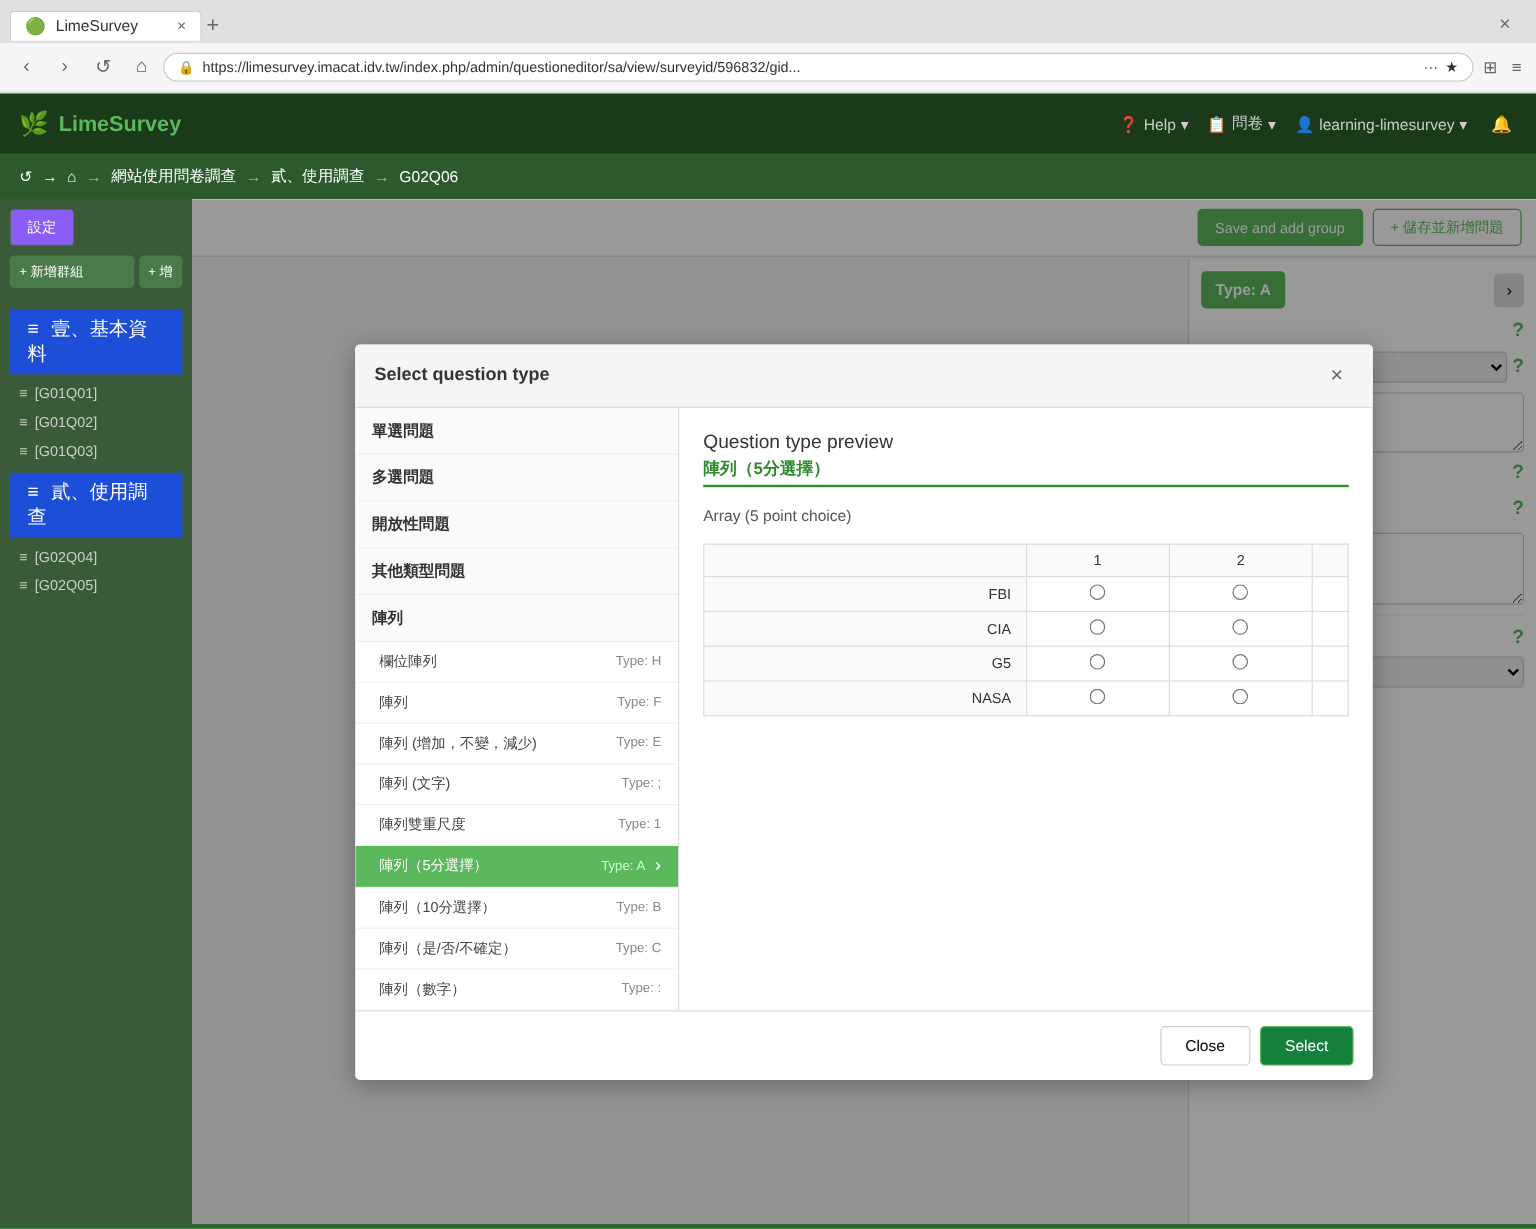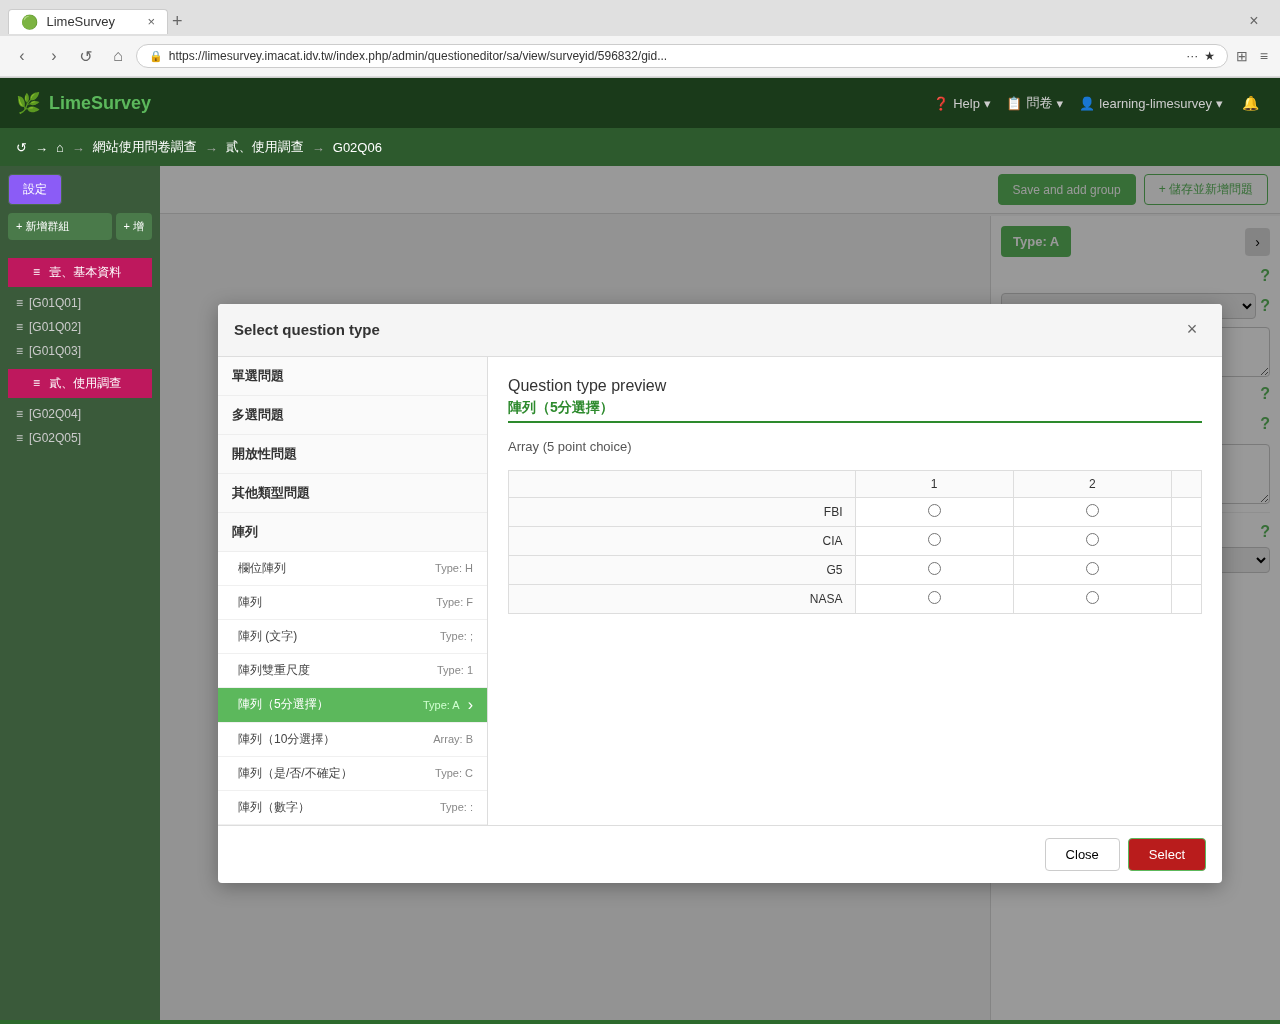--- a/index.html
+++ b/index.html
@@ -109,24 +109,24 @@
       border: none;
       padding: 8px 12px;
       border-radius: 4px;
       cursor: pointer;
       font-size: 12px;
       width: 100%;
       margin-bottom: 6px;
       text-align: left;
     }
     .sidebar-section {
-      background: #be185d;
-      color: #fff;
-      padding: 6px 25px;
-      font-size: 12px;
+      background: #1d4ed8;
+      color: #fff;
+      padding: 6px 15px;
+      font-size: 16px;
       margin-bottom: 4px;
     }
     .sidebar-item {
       display: flex;
       align-items: center;
       color: #ccc;
       padding: 5px 8px;
       font-size: 12px;
       gap: 6px;
       cursor: pointer;
@@ -171,21 +171,21 @@
       position: absolute;
       top: 0; left: 0; right: 0; bottom: 0;
       background: rgba(0,0,0,0.4);
       display: flex;
       align-items: center;
       justify-content: center;
       z-index: 100;
     }
     .dialog {
       background: #fff;
-      width: 1004px;
+      width: 848px;
       max-height: 700px;
       border-radius: 4px;
       box-shadow: 0 4px 20px rgba(0,0,0,0.3);
       display: flex;
       flex-direction: column;
       overflow: hidden;
     }
     .dialog-header {
       display: flex;
       align-items: center;
@@ -224,21 +224,21 @@
     }
     .footer-btn {
       padding: 8px 20px;
       border-radius: 4px;
       cursor: pointer;
       font-size: 13px;
       border: 1px solid #ccc;
       background: #fff;
     }
     .footer-btn-select {
-      background: #b91c1c;
+      background: #15803d;
       color: #fff;
       border-color: #5cb85c;
     }
 
     
     .cat-header {
       padding: 10px 14px;
       font-weight: bold;
       font-size: 13px;
       color: #333;
@@ -499,37 +499,41 @@
 
             <div class="cat-item">
               <span>欄位陣列</span>
               <span class="type-badge">Type: H</span>
             </div>
             <div class="cat-item">
               <span>陣列</span>
               <span class="type-badge">Type: F</span>
             </div>
             <div class="cat-item">
+              <span>陣列 (增加，不變，減少)</span>
+              <span class="type-badge">Type: E</span>
+            </div>
+            <div class="cat-item">
               <span>陣列 (文字)</span>
               <span class="type-badge">Type: ;</span>
             </div>
             <div class="cat-item">
               <span>陣列雙重尺度</span>
               <span class="type-badge">Type: 1</span>
             </div>
             <div class="cat-item active">
               <span>陣列（5分選擇）</span>
               <span style="display:flex;align-items:center;gap:8px;">
                 <span class="type-badge">Type: A</span>
                 <span style="font-size:16px;">›</span>
               </span>
             </div>
             <div class="cat-item">
               <span>陣列（10分選擇）</span>
-              <span class="type-badge">Array: B</span>
+              <span class="type-badge">Type: B</span>
             </div>
             <div class="cat-item">
               <span>陣列（是/否/不確定）</span>
               <span class="type-badge">Type: C</span>
             </div>
             <div class="cat-item">
               <span>陣列（數字）</span>
               <span class="type-badge">Type: :</span>
             </div>
           </div>

